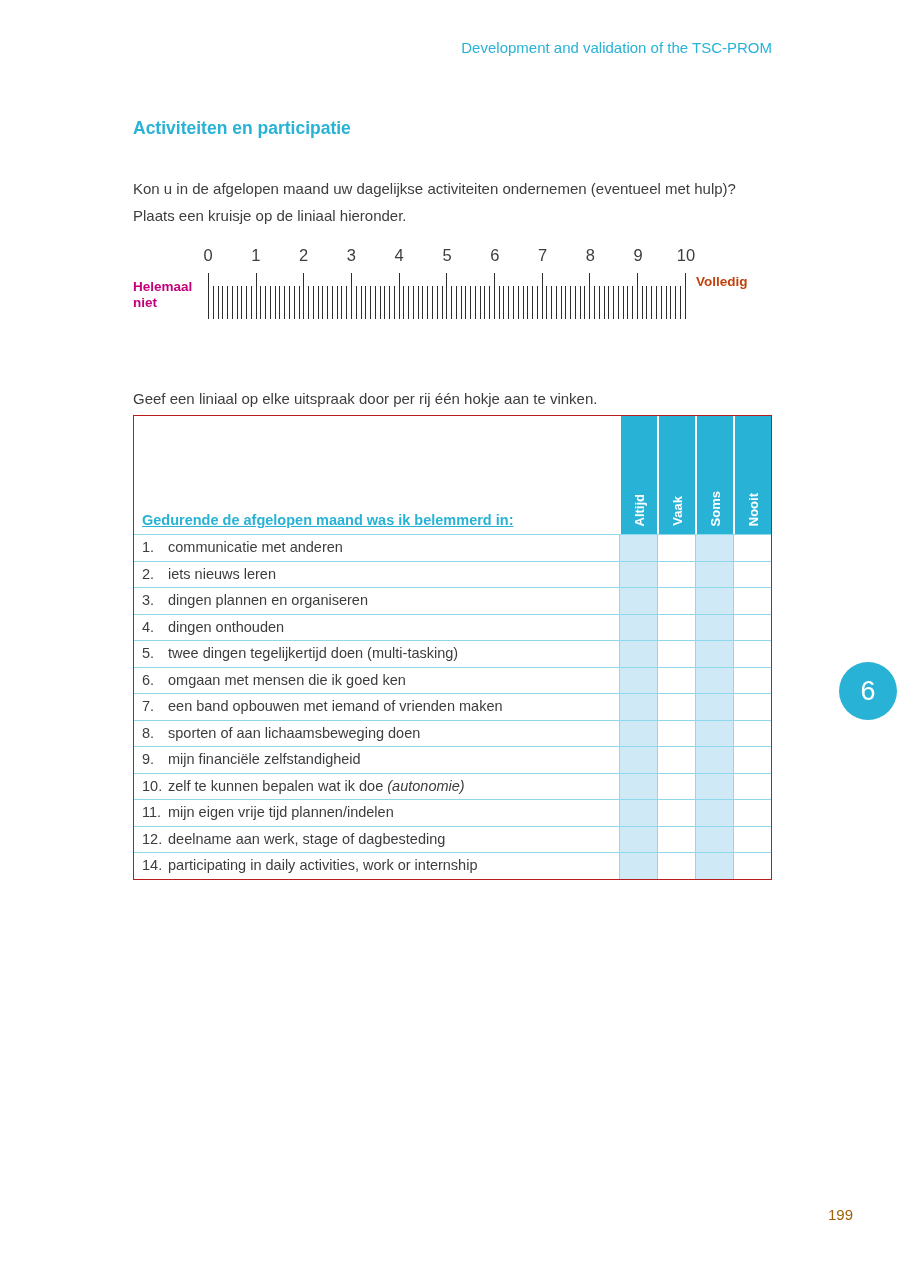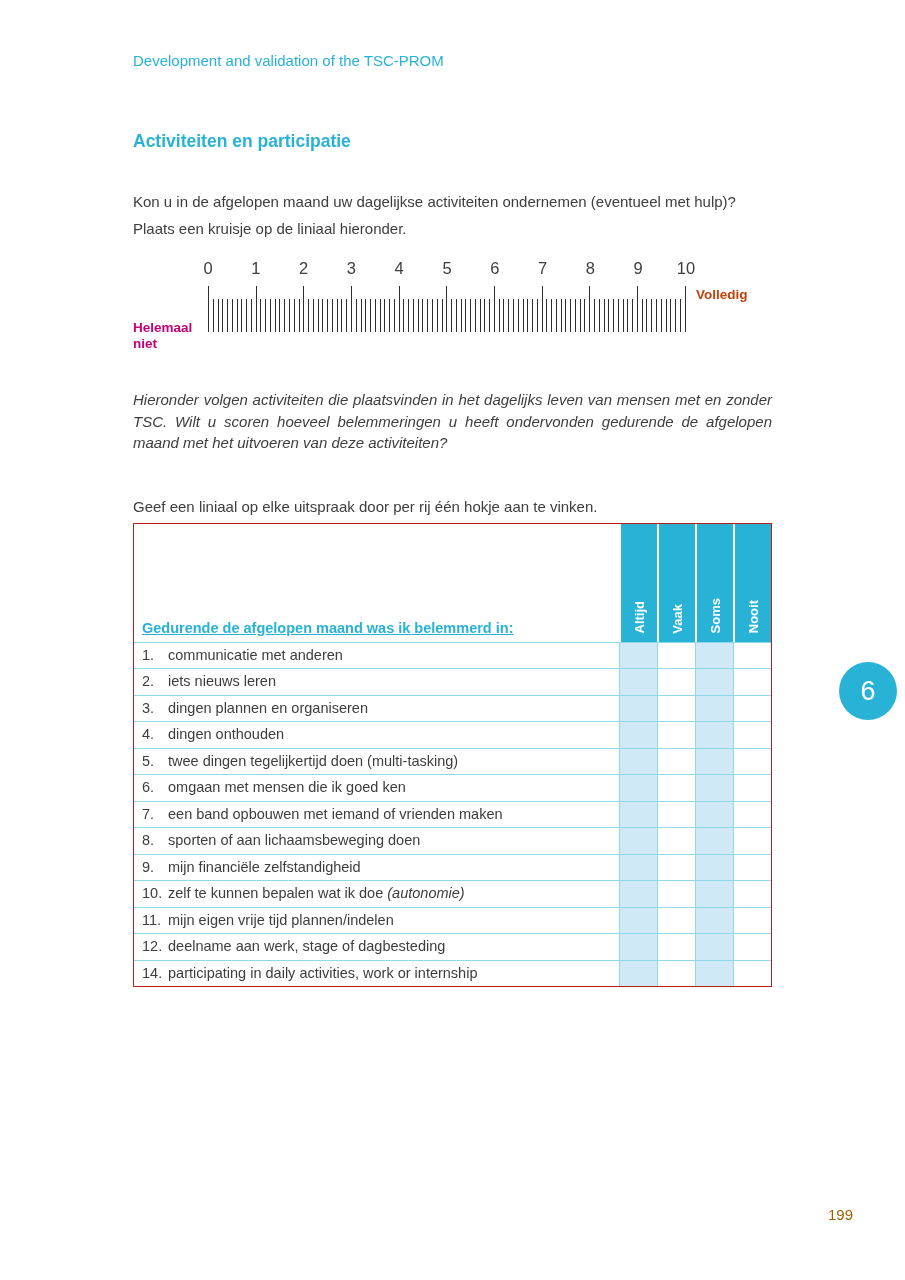--- a/index.html
+++ b/index.html
@@ -13,21 +13,22 @@
     width: 905px;
     height: 1280px;
     background: #ffffff;
     overflow: hidden;
   }
   .content {
     margin-left: 133px;
     width: 639px;
   }
   .running-header {
-    padding-top: 52px;
+    padding-top: 39px;
+    text-align: right;
     color: #28b2d6;
     font-size: 15px;
   }
   .section-title {
     margin-top: 62px;
     color: #28b2d6;
     font-size: 17.5px;
     font-weight: bold;
   }
   .body-text {
@@ -72,21 +73,20 @@
   .tick.major { height: 46px; }
   .ruler-left-label {
     position: absolute;
     left: 0;
     top: 33px;
     width: 72px;
     font-weight: bold;
     font-size: 13.5px;
     line-height: 16px;
     color: #c40079;
-    margin-top: 28px;
   }
   .ruler-right-label {
     position: absolute;
     left: 563px;
     top: 28px;
     font-weight: bold;
     font-size: 13.5px;
     color: #c2410c;
   }
 
@@ -304,21 +304,20 @@
             <div class="tick"></div>
             <div class="tick"></div>
             <div class="tick"></div>
             <div class="tick"></div>
             <div class="tick major"></div>
           </div>
       </div>
       <div class="ruler-right-label">Volledig</div>
     </div>
 
-    <p class="intro-italic">Hieronder volgen activiteiten die plaatsvinden in het dagelijks leven van mensen met en zonder TSC. Wilt u scoren hoeveel belemmeringen u heeft ondervonden gedurende de afgelopen maand met het uitvoeren van deze activiteiten?</p>
 
     <p class="table-instruction">Geef een liniaal op elke uitspraak door per rij één hokje aan te vinken.</p>
 
     <div class="qtable">
       <div class="thead">
         <div class="cell-head-left">
           <span class="table-title">Gedurende de afgelopen maand was ik belemmerd in:</span>
         </div>
 
       <div class="hdr-ans">

